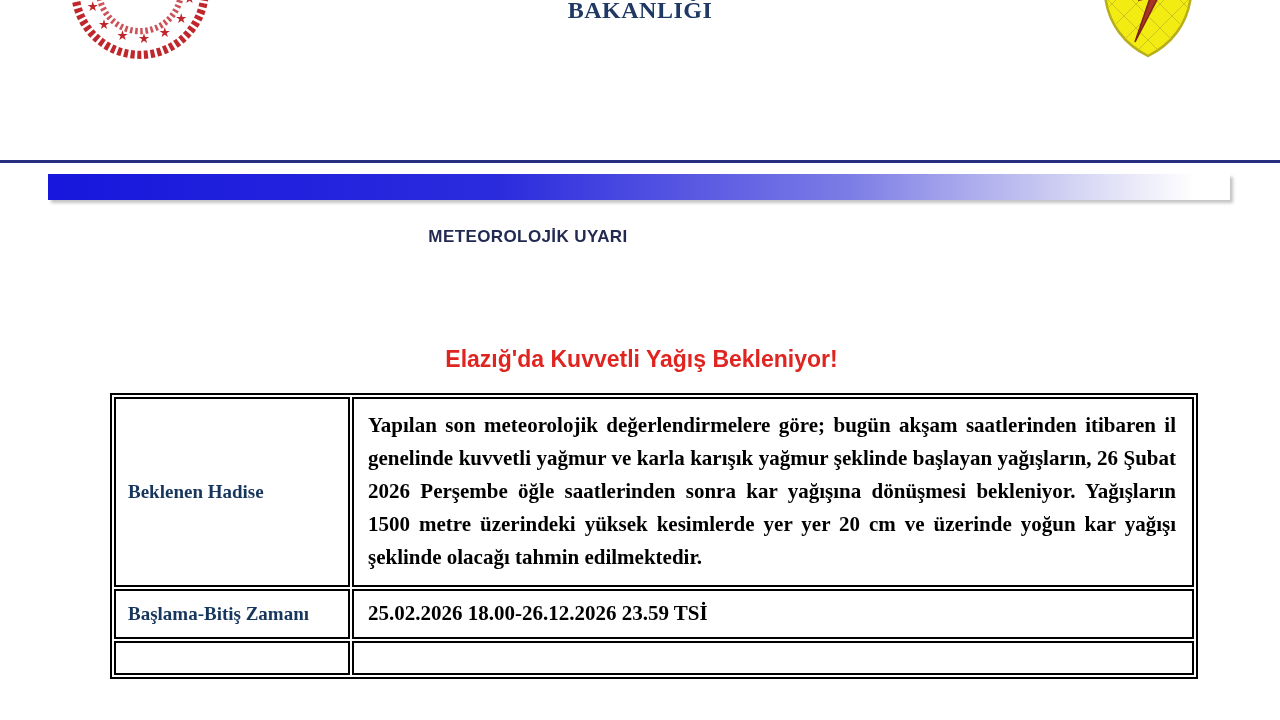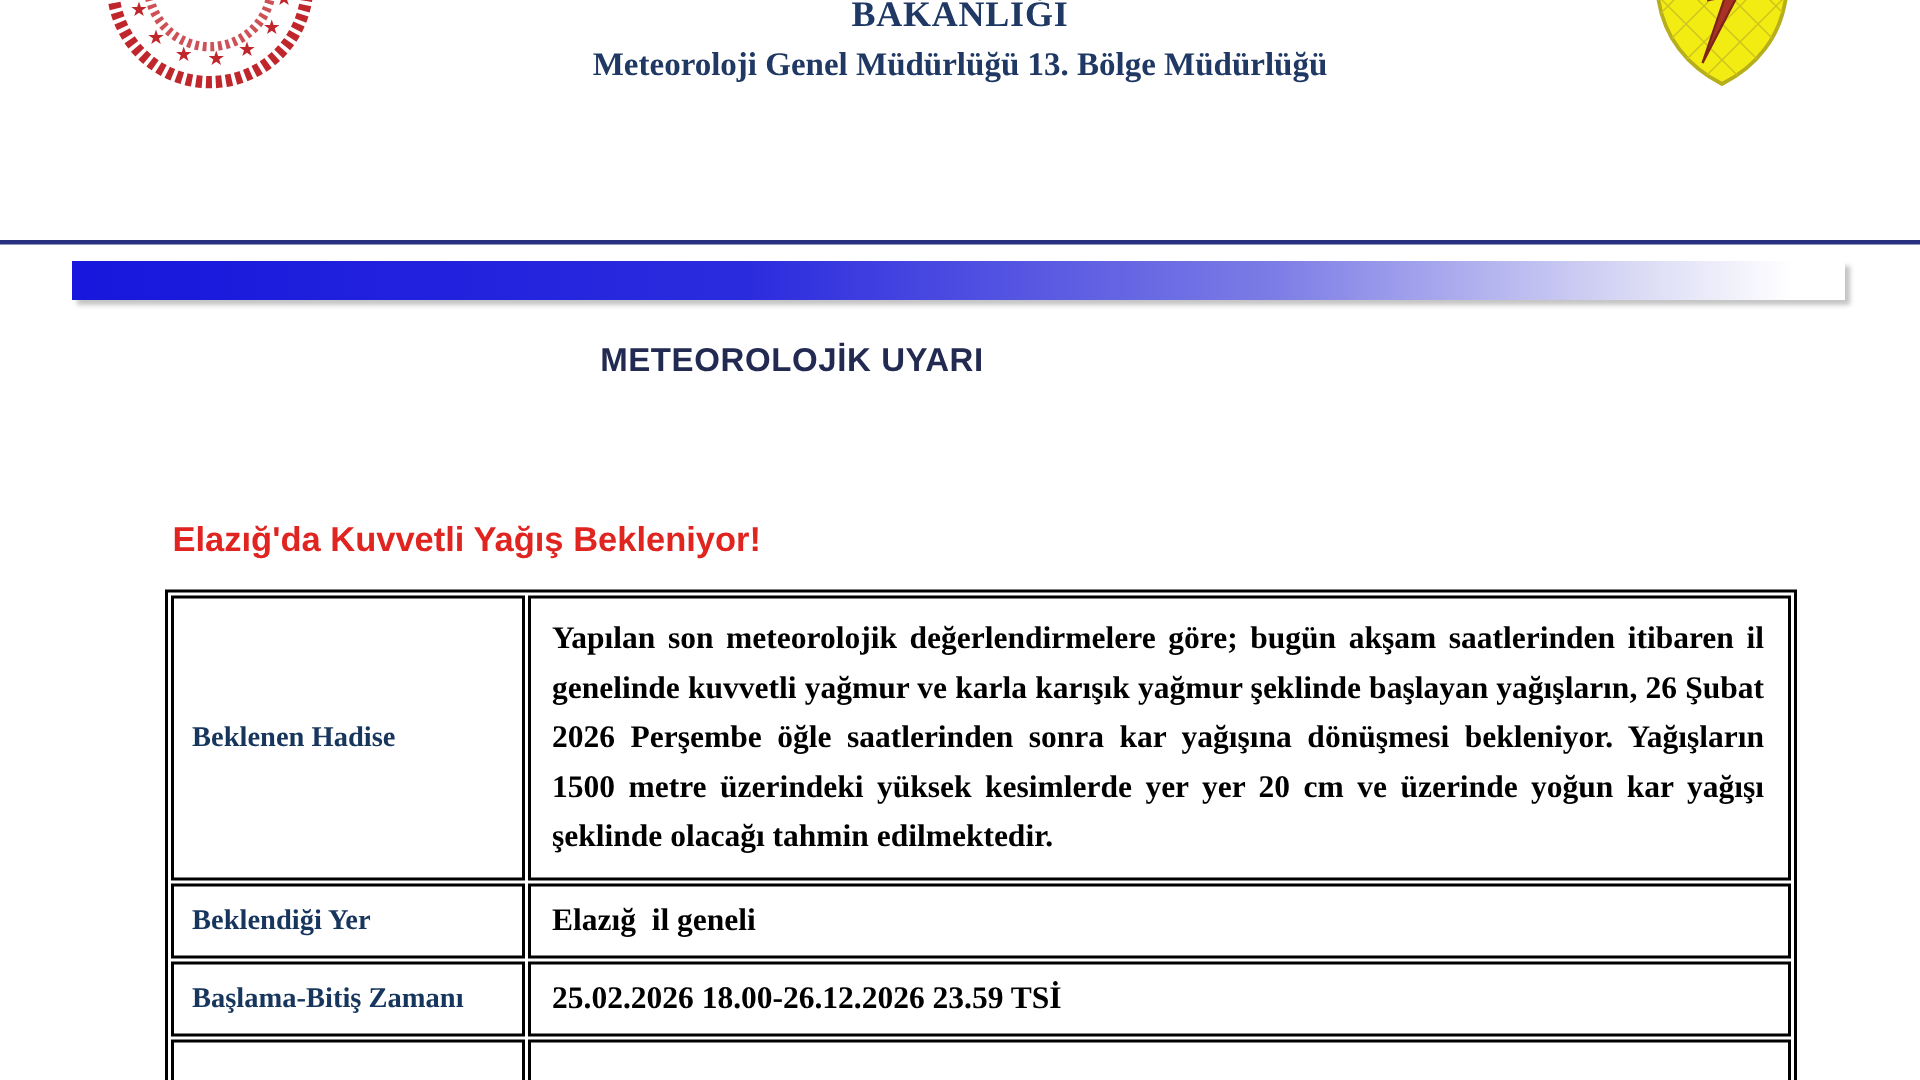--- a/index.html
+++ b/index.html
@@ -21,35 +21,35 @@
   
   .top-rule { position:absolute; top:160px; left:0; width:1280px; height:3px; background:#27307e; }
   .gradient-bar {
     position:absolute; top:174px; left:48px; width:1182px; height:26px;
     background:linear-gradient(to right,#1717dd 0%,#2b2bde 38%,#7d7de6 68%,#d9d9f5 88%,#ffffff 97%);
     box-shadow:3px 3px 3px rgba(125,125,125,0.45);
   }
   
   .section-title {
     position:absolute; top:227px; left:0; width:1056px; text-align:center;
-    font-family:"Liberation Sans", sans-serif; font-weight:bold; font-size:22px;
+    font-family:"Liberation Sans", sans-serif; font-weight:bold; font-size:17px;
     letter-spacing:0.4px; color:#232a52;
   }
   
   table.info {
     position:absolute; top:272px; left:115px; width:1053px; height:68px;
     border-collapse:collapse; border:3px solid #000; table-layout:fixed;
     font-size:17px;
   }
   table.info td { border:2px solid #000; padding:2px 4px; }
   table.info td.lbl { font-weight:bold; text-align:left; padding-left:10px; }
   table.info td.val { font-weight:normal; text-align:center; white-space:pre-line; line-height:1.3; }
   
   .warning-title {
-    position:absolute; top:346px; left:115px; width:1053px; 
+    position:absolute; top:346px; left:115px; width:1053px; text-align:center;
     font-family:"Liberation Sans", sans-serif; font-weight:bold; font-size:23px;
     color:#e02521;
   }
   
   table.detail {
     position:absolute; top:393px; left:110px; width:1088px;
     border-collapse:separate; border-spacing:2px; border:2px solid #000;
     background:#fff; table-layout:fixed;
   }
   table.detail td { border:2px solid #000; background:#fff; }
@@ -84,21 +84,20 @@
         <text x="74" y="122">★</text>
         <text x="53" y="119">★</text>
         <text x="35" y="108">★</text>
         <text x="24" y="90">★</text>
       </g>
     </svg>
   </div>
 
   <div class="header-titles">
     <div class="header-line1">BAKANLIĞI</div>
-    <div class="header-line2">Meteoroloji Genel Müdürlüğü 13. Bölge Müdürlüğü</div>
   </div>
 
   <div class="shield-wrap">
     <svg width="100" height="110" viewBox="0 0 100 110">
       <defs>
         <clipPath id="shieldClip">
           <path d="M50,2 C62,8 80,12 95,13 L93,45 C90,75 72,95 50,106 C28,95 10,75 7,45 L5,13 C20,12 38,8 50,2 Z"></path>
         </clipPath>
       </defs>
       <path d="M50,2 C62,8 80,12 95,13 L93,45 C90,75 72,95 50,106 C28,95 10,75 7,45 L5,13 C20,12 38,8 50,2 Z" stroke-width="2.5" stroke="#b7ae1b" fill="#f3ec13"></path>
@@ -117,24 +116,20 @@
 
 
   <div class="warning-title">Elazığ'da Kuvvetli Yağış Bekleniyor!</div>
 
   <table class="detail">
     <tbody>
         <tr class="r1">
       <td class="dlabel">Beklenen Hadise</td>
       <td class="dvalue justify">Yapılan son meteorolojik değerlendirmelere göre; bugün akşam saatlerinden itibaren il genelinde kuvvetli yağmur ve karla karışık yağmur şeklinde başlayan yağışların, 26 Şubat 2026 Perşembe öğle saatlerinden sonra kar yağışına dönüşmesi bekleniyor. Yağışların 1500 metre üzerindeki yüksek kesimlerde yer yer 20 cm ve üzerinde yoğun kar yağışı şeklinde olacağı tahmin edilmektedir.</td>
     </tr>
-    <tr class="r2">
-      <td class="dlabel">Beklendiği Yer</td>
-      <td class="dvalue simple">Elazığ  il geneli</td>
-    </tr>
     <tr class="r3">
       <td class="dlabel">Başlama-Bitiş Zamanı</td>
       <td class="dvalue simple">25.02.2026 18.00-26.12.2026 23.59 TSİ</td>
     </tr>
     <tr class="r4">
       <td class="dlabel"></td>
       <td class="dvalue simple"></td>
     </tr>
   </tbody>
     </table>

